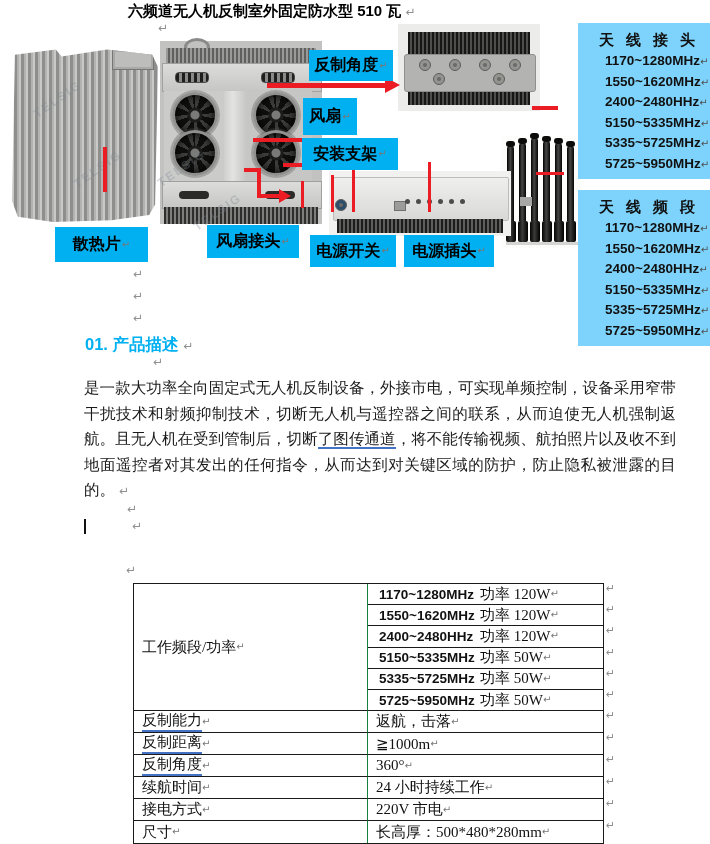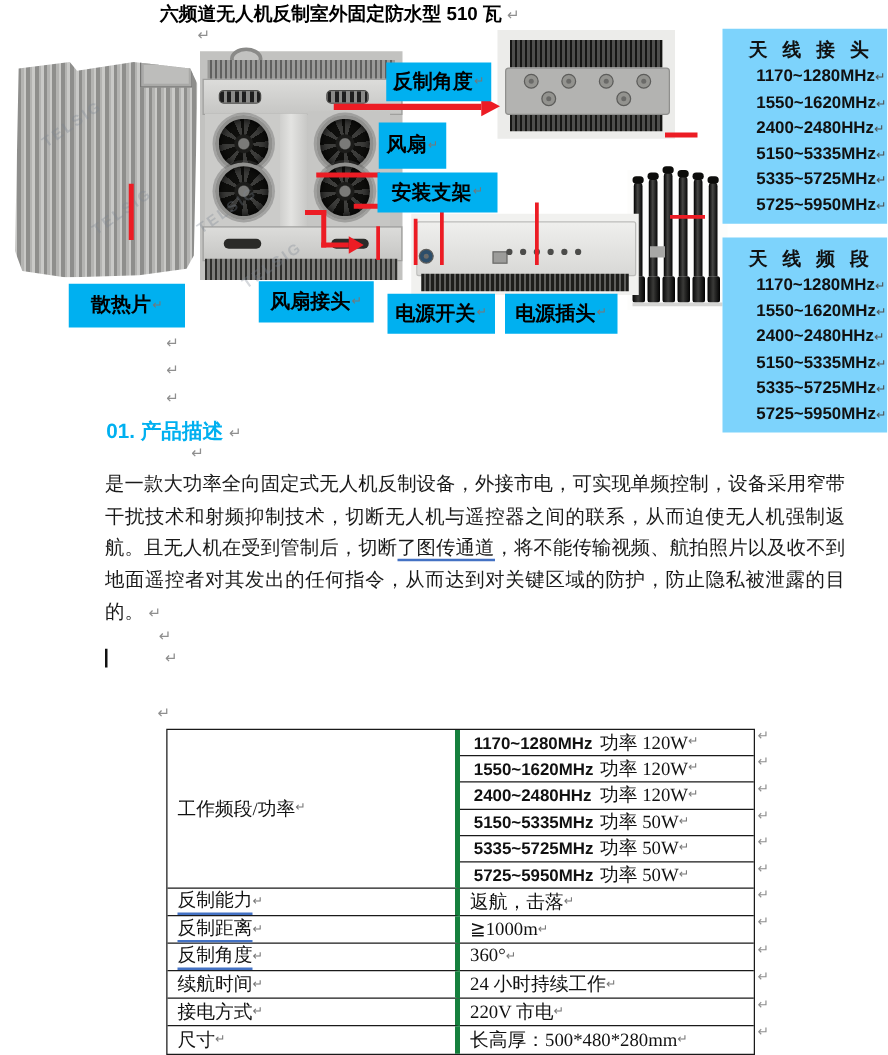--- a/index.html
+++ b/index.html
@@ -84,21 +84,21 @@
     background:linear-gradient(#efefed,#d8d8d6);border:1px solid #bcbcba;}
   .dot{position:absolute;width:5px;height:5px;border-radius:50%;background:#4c4c4a;}
   .sv-fins{position:absolute;left:8px;top:48px;width:166px;height:14px;
     background:repeating-linear-gradient(90deg,#1d1d1b 0 2px,#5e5e5c 2px 4px);}
   
   .spec{position:absolute;left:133px;top:583px;display:grid;grid-template-columns:234px 235px;
     grid-template-rows:repeat(6,21.2px) repeat(6,22px);border:1.5px solid #1a1a1a;
     font-family:"Liberation Serif","DejaVu Serif",serif;font-size:15px;color:#111;background:#fff;}
   .tc{border-bottom:1px solid #1a1a1a;display:flex;align-items:center;padding-left:8px;
       white-space:nowrap;overflow:hidden;}
-  .lc{border-right:4px solid #15803d;}
+  .lc{border-right:1px solid #15803d;}
   .merged{grid-row:1/7;}
   .nb{border-bottom:none;}
   .freqb{font-family:"Liberation Sans","DejaVu Sans",sans-serif;font-weight:bold;font-size:13.5px;
     display:inline-block;width:101px;margin-left:3px;}
   .rail{position:absolute;left:606px;top:583px;display:grid;grid-template-rows:repeat(6,21.2px) repeat(6,22px);}
   .rail .pc{font-size:11px;}
 </style>
 </head>
 <body>
 

